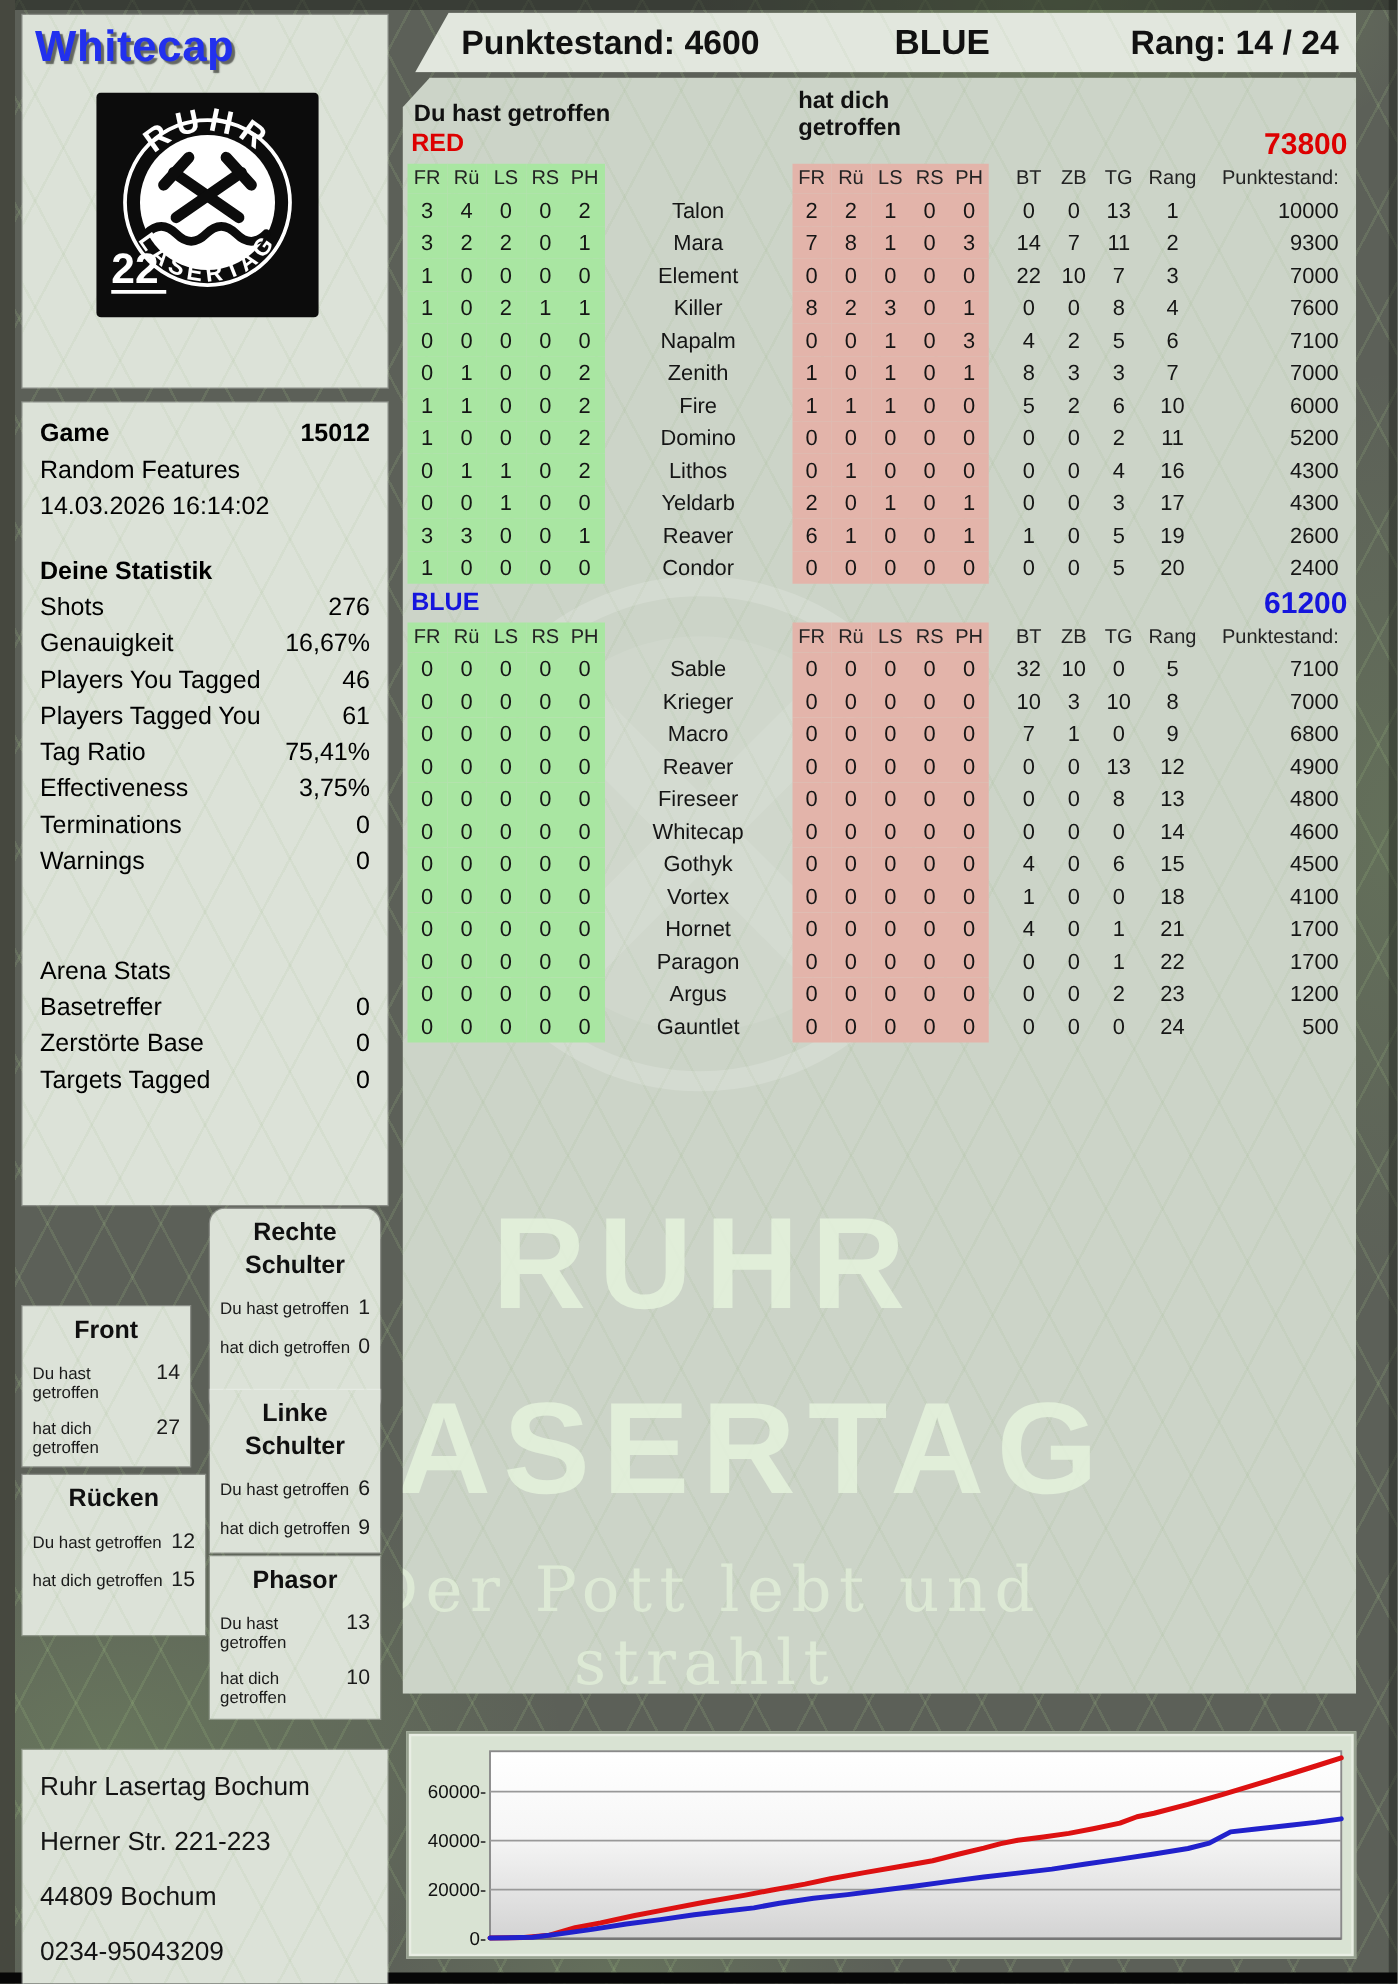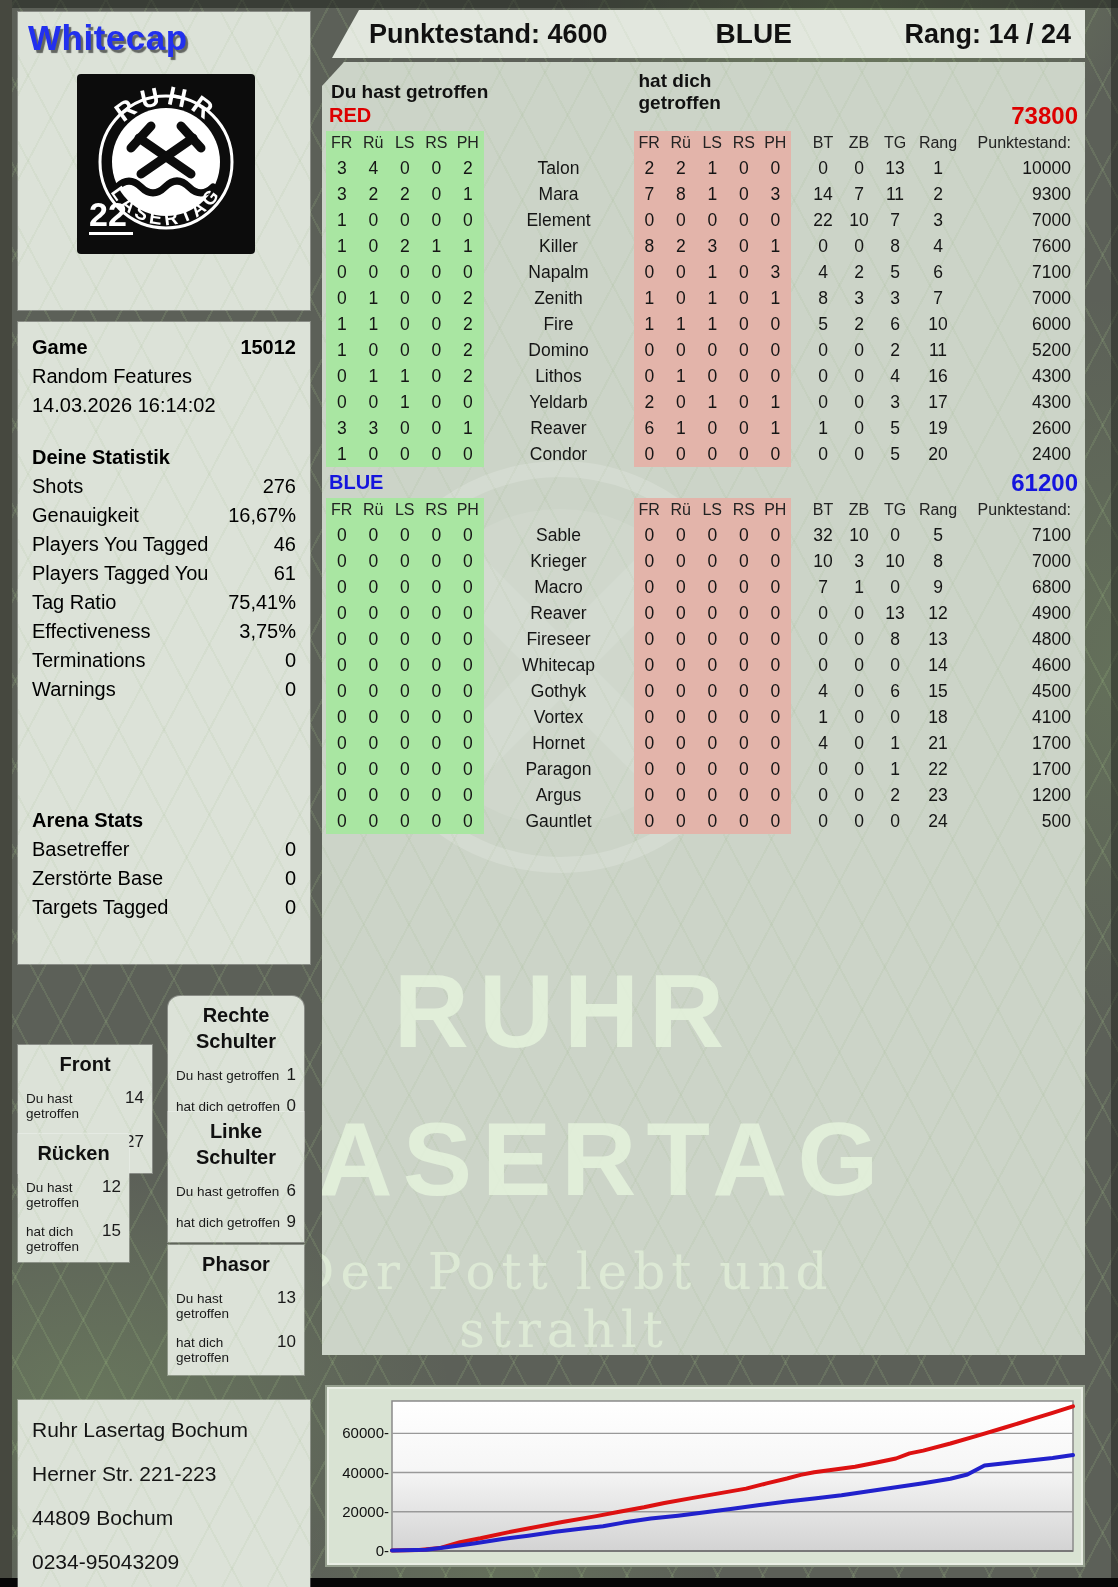--- a/index.html
+++ b/index.html
@@ -64,31 +64,31 @@
   .g{background:#a9e6a2;}
   .r{background:#e3b4aa;}
   .name-cell{font-size:17.5px;}
   .num-right{justify-content:flex-end;padding-right:4px;}
 
   
   #panel-game{left:18px;top:322px;width:292px;height:642px;padding:10px 14px;box-sizing:border-box;font-size:20px;}
   .stat-line{display:flex;justify-content:space-between;line-height:29px;}
   #game-head{display:flex;justify-content:space-between;font-weight:bold;line-height:30px;}
   #deine-title{font-weight:bold;margin-top:22px;line-height:30px;}
-  #arena-title{font-weight:bold;margin-top:101px;line-height:30px;}
+  #arena-title{font-weight:normal;margin-top:58px;line-height:30px;}
 
   
   .mini-panel{box-sizing:border-box;padding:6px 8px;}
   .mini-title{text-align:center;font-size:20px;font-weight:bold;color:#101010;line-height:26px;}
   .mini-row{display:flex;justify-content:space-between;align-items:baseline;margin-top:11px;}
   .mini-lbl{font-size:13.5px;color:#1a1a1a;}
   .mini-val{font-size:17px;color:#1a1a1a;}
   #mp-front{left:18px;top:1045px;width:134px;height:128px;}
-  #mp-ruecken{left:18px;top:1134px;width:111px;height:128px;}
-  #mp-rechte{left:168px;top:996px;width:136px;height:164px;border-radius:12px;}
+  #mp-ruecken{left:18px;top:1180px;width:146px;height:128px;}
+  #mp-rechte{left:168px;top:967px;width:136px;height:164px;border-radius:12px;}
   #mp-linke{left:168px;top:1112px;width:136px;height:130px;}
   #mp-phasor{left:168px;top:1245px;width:136px;height:130px;}
 
   
   #panel-address{left:18px;top:1378px;width:292px;height:190px;padding:8px 14px;box-sizing:border-box;margin-top:22px;}
   .addr-line{font-size:21px;line-height:44px;color:#141414;}
 
   
   #panel-chart{left:325px;top:1385px;width:760px;height:182px;background:#d9e3d3;
     border:2px solid #96a08f;box-shadow:inset 0 0 0 2px #e9eee4;box-sizing:border-box;}

